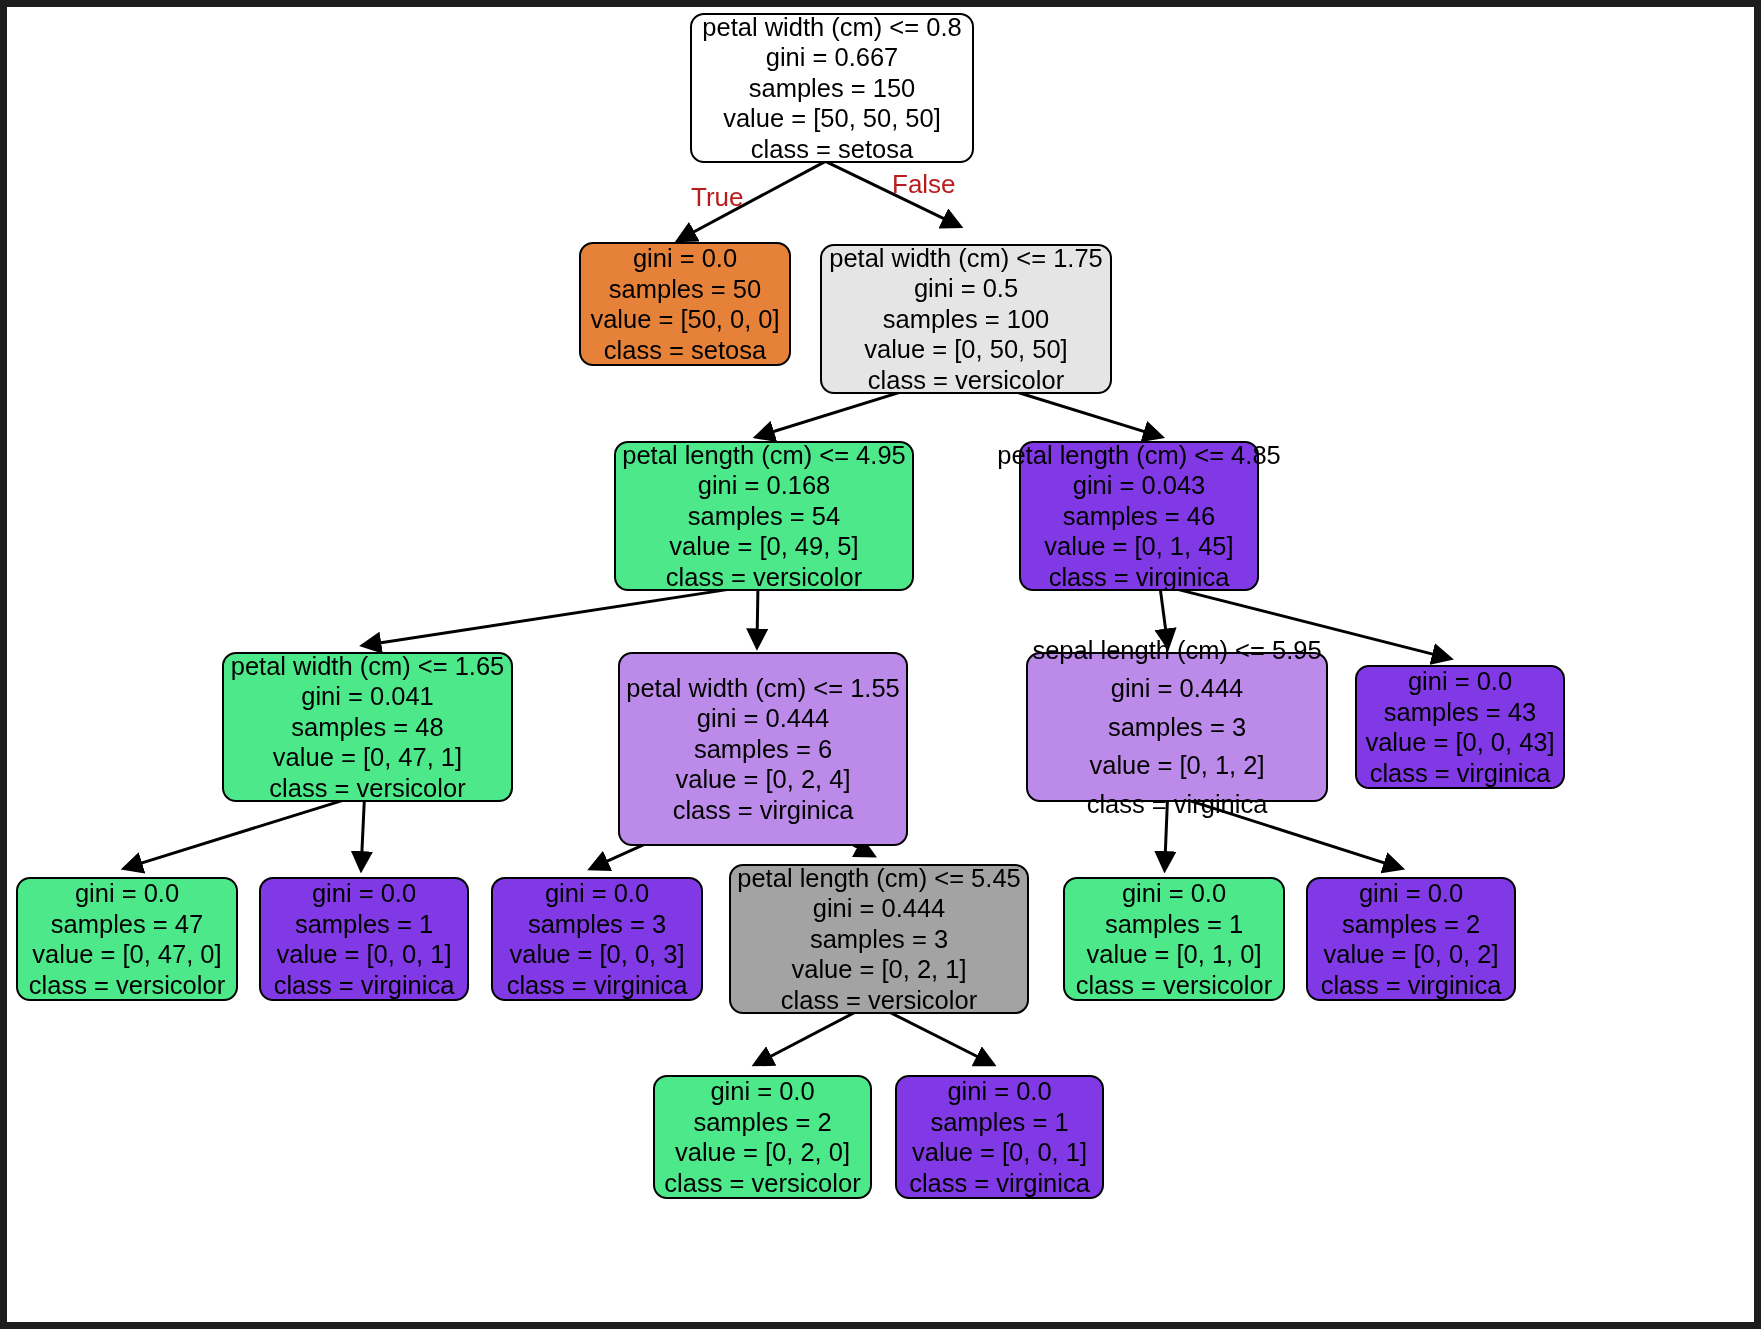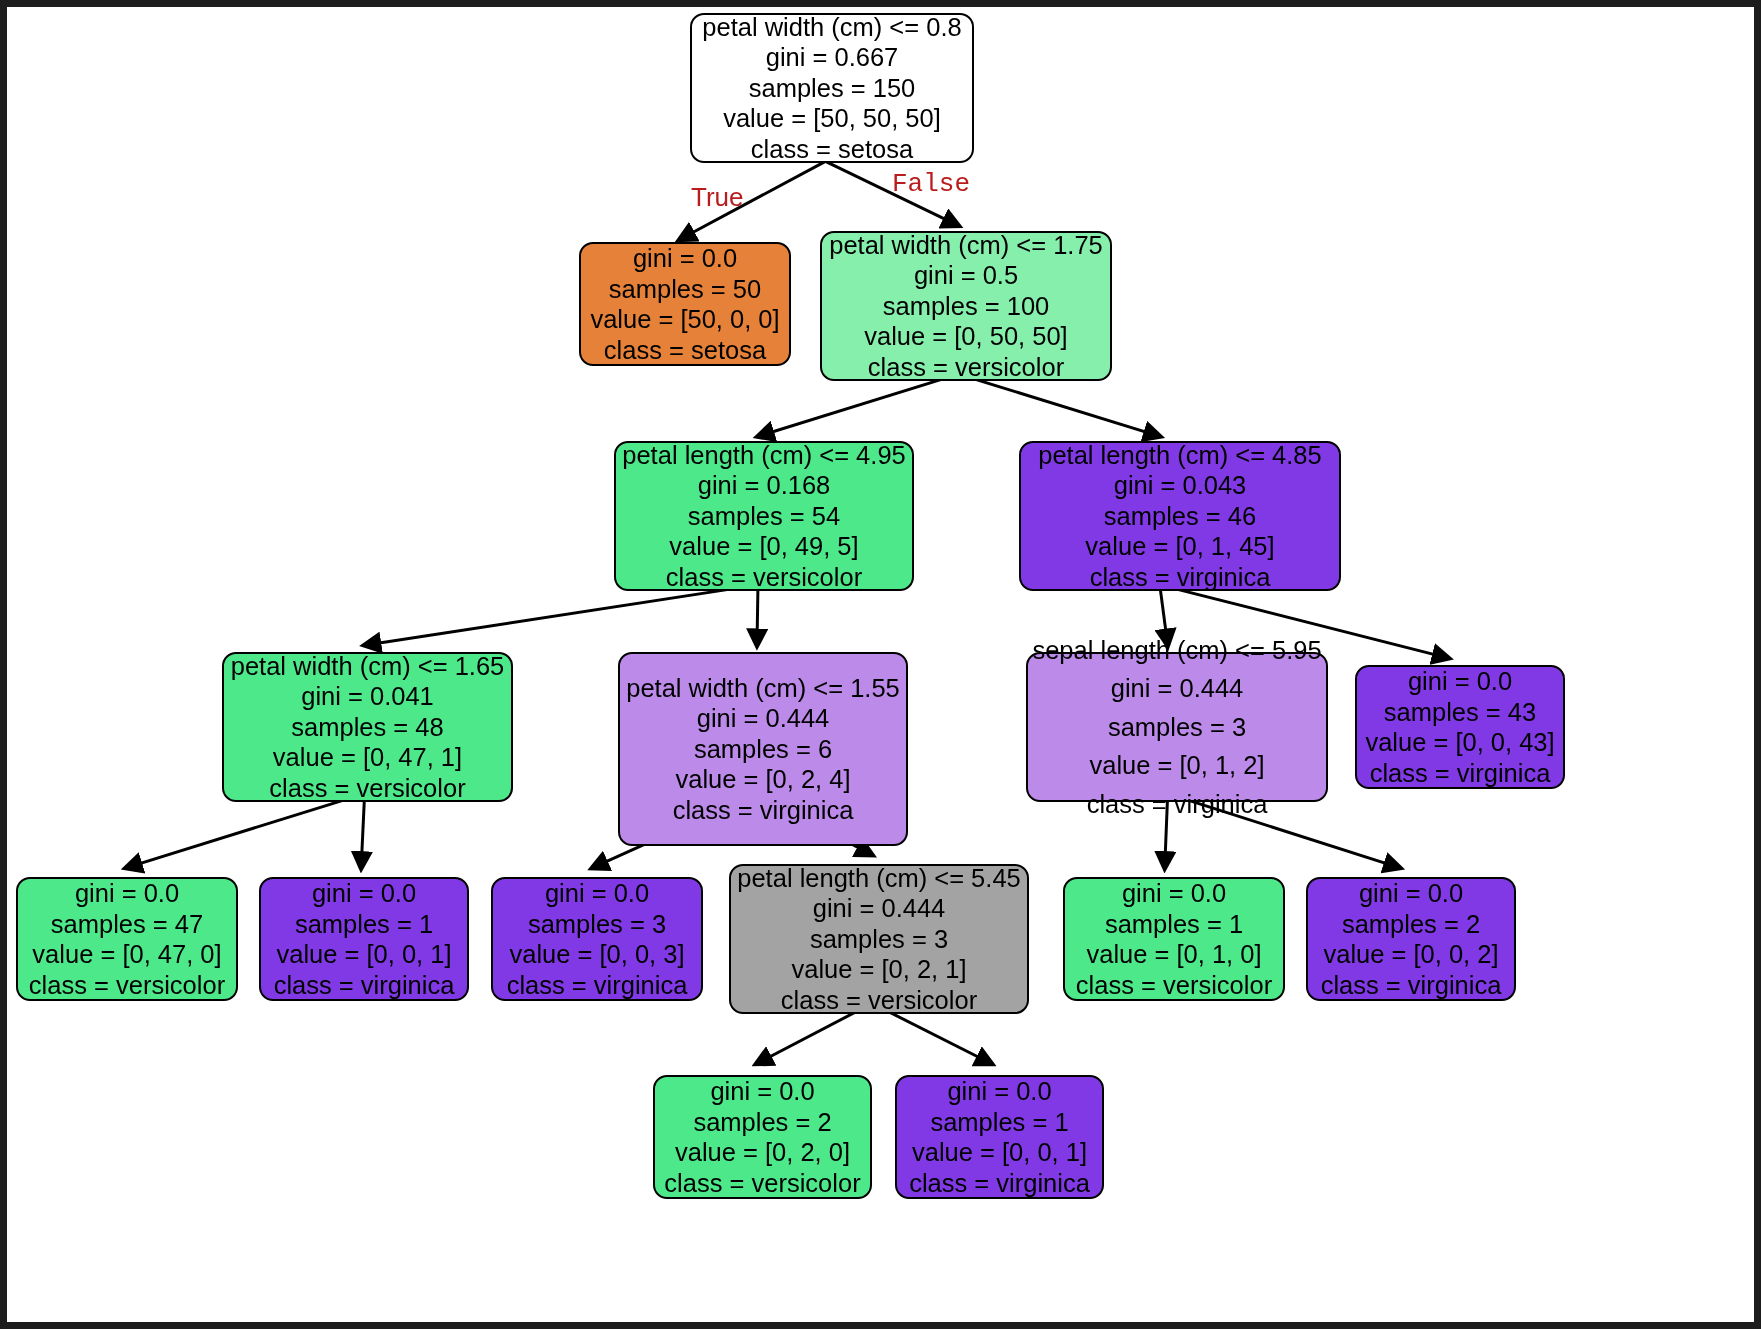--- a/index.html
+++ b/index.html
@@ -88,21 +88,21 @@
         <span class="ln">samples = 150</span>
         <span class="ln">value = [50, 50, 50]</span>
         <span class="ln">class = setosa</span>
       </div>
       <div class="node" style="left: 572px; top: 235px; width: 212px; height: 124px; background: rgb(229, 129, 57);">
         <span class="ln">gini = 0.0</span>
         <span class="ln">samples = 50</span>
         <span class="ln">value = [50, 0, 0]</span>
         <span class="ln">class = setosa</span>
       </div>
-      <div class="node" style="left: 813px; top: 224px; width: 292px; height: 150px; background: #86efac;">
+      <div class="node" style="left: 813px; top: 237px; width: 292px; height: 150px; background: #e5e5e5;">
         <span class="ln">petal width (cm) &lt;= 1.75</span>
         <span class="ln">gini = 0.5</span>
         <span class="ln">samples = 100</span>
         <span class="ln">value = [0, 50, 50]</span>
         <span class="ln">class = versicolor</span>
       </div>
       <div class="node" style="left: 607px; top: 434px; width: 300px; height: 150px; background: rgb(77, 232, 138);">
         <span class="ln">petal length (cm) &lt;= 4.95</span>
         <span class="ln">gini = 0.168</span>
         <span class="ln">samples = 54</span>
@@ -153,21 +153,21 @@
         <span class="ln">samples = 2</span>
         <span class="ln">value = [0, 2, 0]</span>
         <span class="ln">class = versicolor</span>
       </div>
       <div class="node" style="left: 888px; top: 1068px; width: 209px; height: 124px; background: rgb(129, 57, 229);">
         <span class="ln">gini = 0.0</span>
         <span class="ln">samples = 1</span>
         <span class="ln">value = [0, 0, 1]</span>
         <span class="ln">class = virginica</span>
       </div>
-      <div class="node" style="left: 1012px; top: 434px; width: 322px; height: 150px; background: rgb(129, 57, 229);">
+      <div class="node" style="left: 1012px; top: 434px; width: 240px; height: 150px; background: rgb(129, 57, 229);">
         <span class="ln">petal length (cm) &lt;= 4.85</span>
         <span class="ln">gini = 0.043</span>
         <span class="ln">samples = 46</span>
         <span class="ln">value = [0, 1, 45]</span>
         <span class="ln">class = virginica</span>
       </div>
       <div class="node" style="left: 1019px; top: 645px; width: 302px; height: 150px; background: rgb(188, 138, 232); gap: 8px;">
         <span class="ln">sepal length (cm) &lt;= 5.95</span>
         <span class="ln">gini = 0.444</span>
         <span class="ln">samples = 3</span>
@@ -188,15 +188,15 @@
       </div>
       <div class="node" style="left: 1348px; top: 658px; width: 210px; height: 124px; background: rgb(129, 57, 229);">
         <span class="ln">gini = 0.0</span>
         <span class="ln">samples = 43</span>
         <span class="ln">value = [0, 0, 43]</span>
         <span class="ln">class = virginica</span>
       </div>
     </div>
   <div id="labels-layer">
       <div class="edge-label" style="left: 684px; top: 175px;">True</div>
-      <div class="edge-label" style="left: 885px; top: 162px; font-family: Liberation Mono, monospace;">False</div>
+      <div class="edge-label" style="left: 885px; top: 162px;">False</div>
     </div>
 </div>
 
 </body></html>

